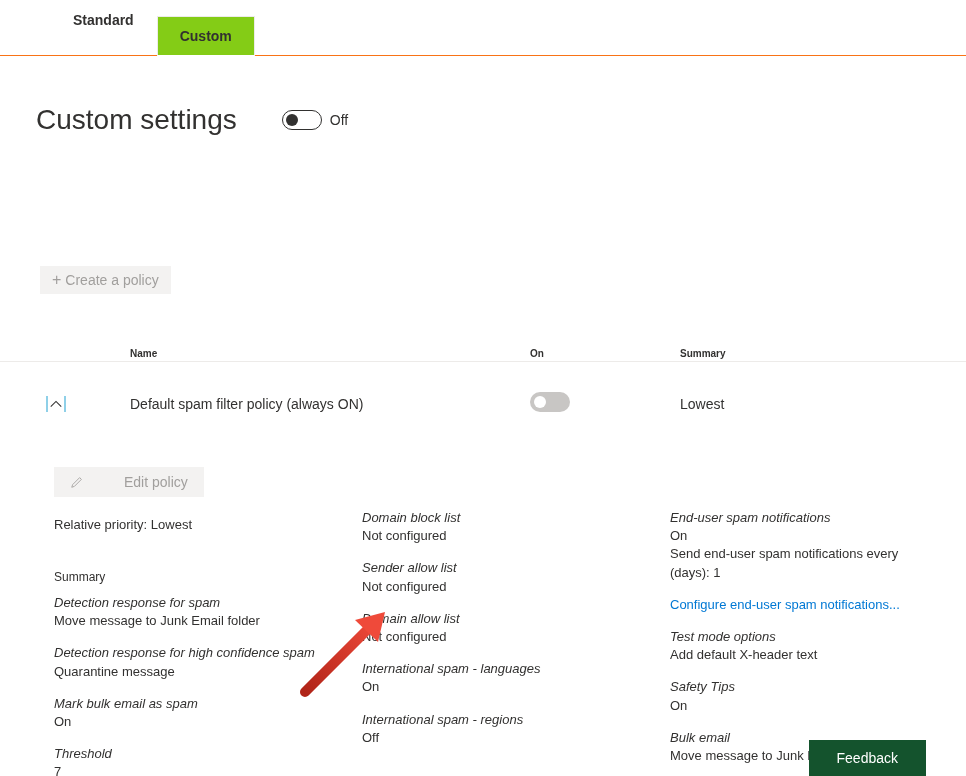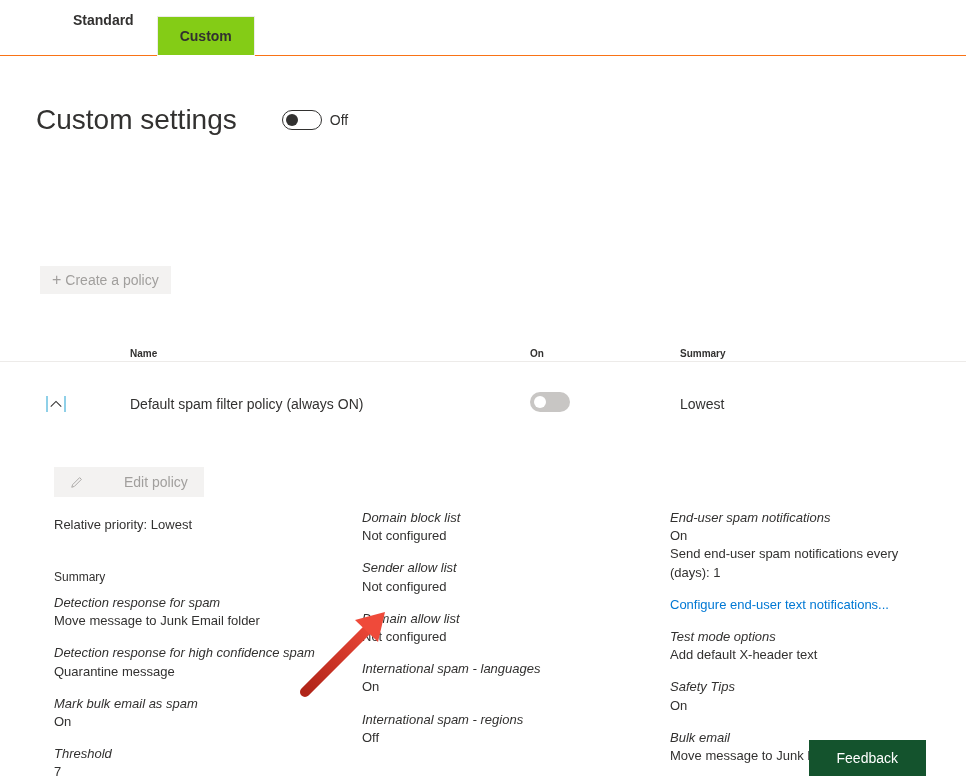--- a/index.html
+++ b/index.html
@@ -317,21 +317,21 @@
     </div>
   </div>
 
   <div class="detail-col detail-col-r" style="padding-top:42px;">
     <div class="info-block">
       <span class="info-label">End-user spam notifications</span>
       <span class="info-value">On</span>
       <span class="info-value">Send end-user spam notifications every (days): 1</span>
     </div>
     <div class="info-block">
-      <a class="link">Configure end-user text notifications...</a>
+      <a class="link">Configure end-user spam notifications...</a>
     </div>
     <div class="info-block">
       <span class="info-label">Test mode options</span>
       <span class="info-value">Add default X-header text</span>
     </div>
     <div class="info-block">
       <span class="info-label">Safety Tips</span>
       <span class="info-value">On</span>
     </div>
     <div class="info-block">

